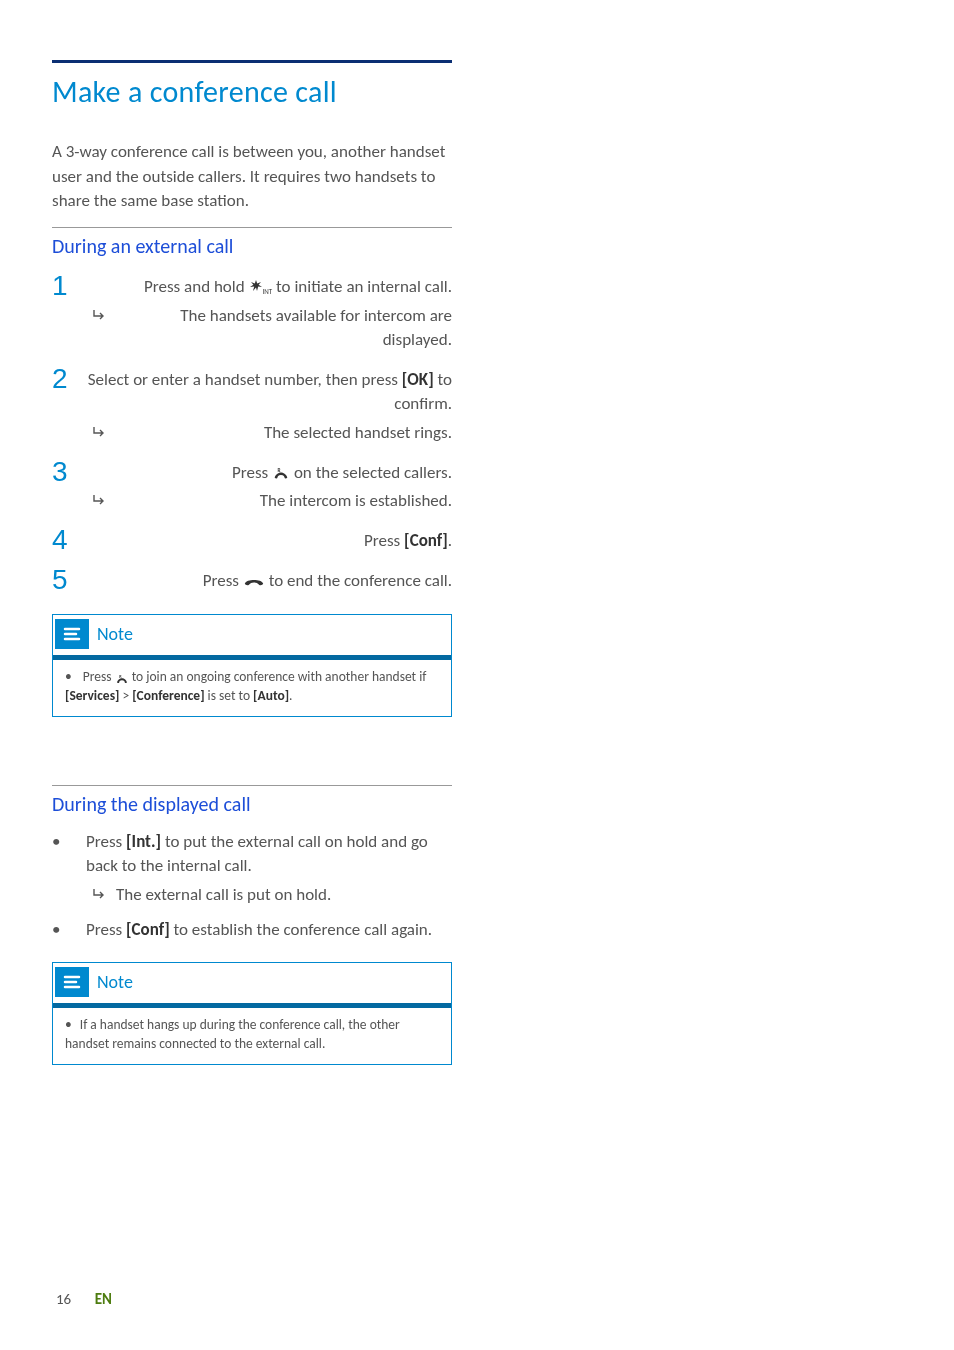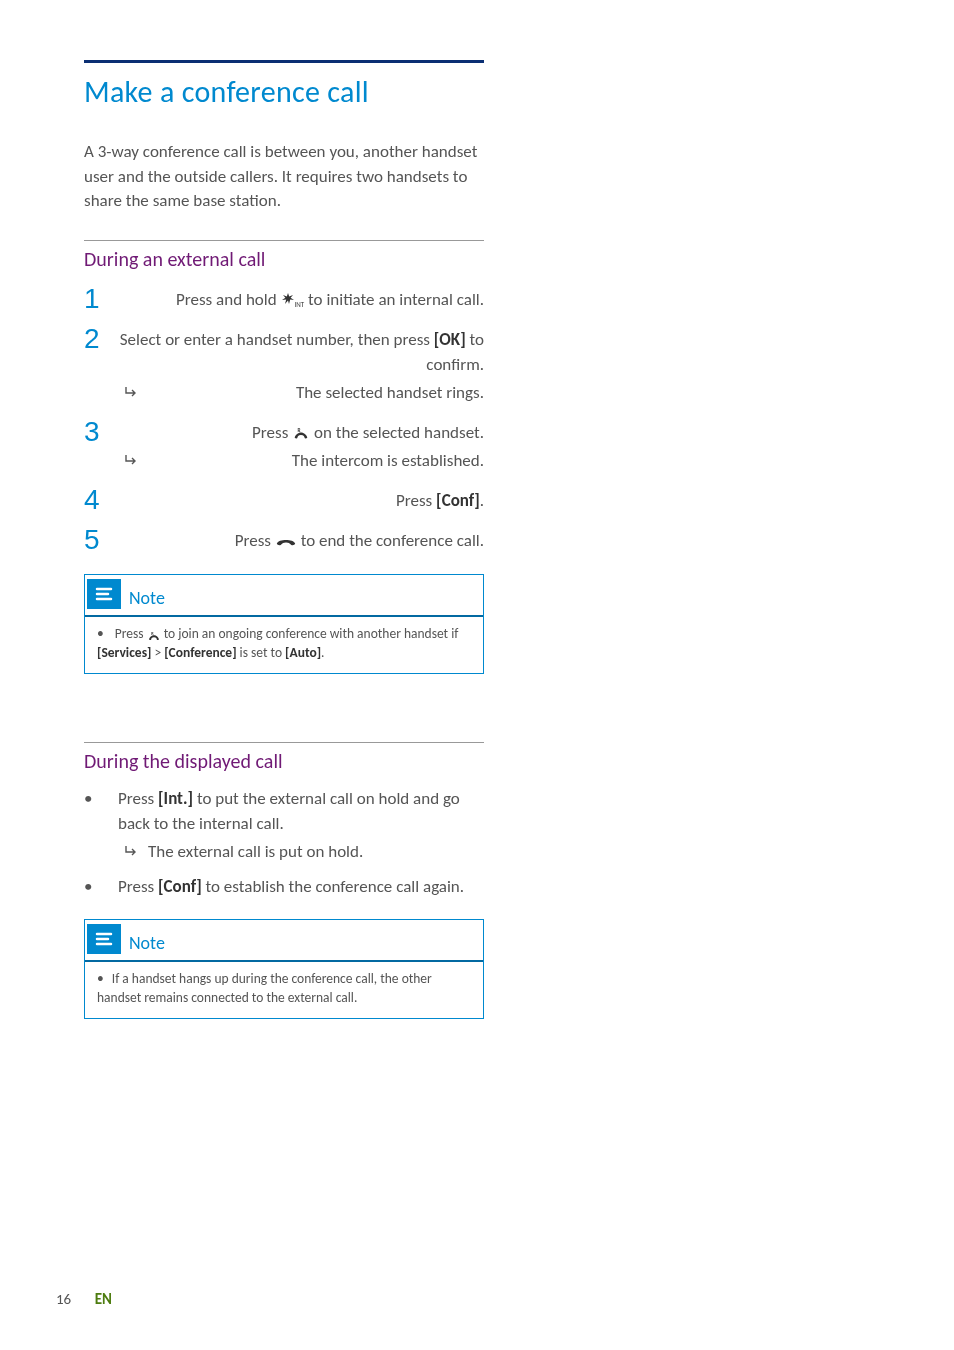--- a/index.html
+++ b/index.html
@@ -5,21 +5,21 @@
     * { box-sizing: border-box; margin: 0; padding: 0; }
     html, body {
       width: 954px;
       height: 1350px;
       background: #ffffff;
       font-family: "Gill Sans", "Gill Sans MT", Calibri, "Trebuchet MS", sans-serif;
       color: #4a4a4a;
       font-weight: 300;
     }
     .page {
-      padding: 60px 56px 40px 84px;
+      padding: 60px 56px 40px 52px;
       position: relative;
       height: 100%;
     }
     .column {
       width: 400px;
     }
     .top-rule {
       border-top: 3px solid #0b2f73;
       height: 0;
       margin-bottom: 10px;
@@ -28,28 +28,28 @@
       color: #0089cf;
       font-size: 30px;
       font-weight: 400;
       margin-bottom: 30px;
       letter-spacing: 0.3px;
     }
     .intro {
       font-size: 17px;
       line-height: 1.45;
       color: #555;
-      margin-bottom: 26px;
+      margin-bottom: 13px;
     }
     .sub-rule {
       border-top: 1px solid #999;
       margin-bottom: 6px;
     }
     .h2 {
-      color: #701a75;
+      color: #1d4ed8;
       font-size: 20px;
       font-weight: 400;
       margin-bottom: 14px;
     }
     .step {
       display: flex;
       align-items: flex-start;
       gap: 14px;
       margin-bottom: 12px;
     }
@@ -100,24 +100,24 @@
     .icon-hangup { width: 22px; height: 14px; vertical-align: -1px; }
     .bold { font-weight: 600; color: #333; }
 
     .note-box {
       border: 1px solid #0089cf;
       margin-top: 20px;
       margin-bottom: 30px;
     }
     .note-header {
       display: flex;
-      align-items: flex-end;
+      align-items: center;
       gap: 8px;
       padding: 4px 2px 6px 2px;
-      border-bottom: 2px solid #0369a1;
+      border-bottom: 5px solid #0369a1;
     }
     .note-header .badge {
       width: 34px;
       height: 30px;
       background: #0089cf;
       display: flex;
       align-items: center;
       justify-content: center;
     }
     .note-header .label {
@@ -192,20 +192,26 @@
           <span>Press and hold </span>
           <span class="icon-inline icon-asterisk">
             <svg viewBox="0 0 14 14">
                 <g fill="#333">
                   <path d="M7 1l1.2 3.4L12 3l-2.4 2.8L13 8l-3.8-.4L8 12 7 8.4 4 12l1.2-4.4L1 8l3.4-2.2L2 3l3.8 1.4z"></path>
                 </g>
               </svg>
           </span><span style="font-size:7px;color:#333;vertical-align:-2px">INT</span>
           <span> to initiate an internal call.</span>
         </span>
+        <div class="sub">
+          <svg class="sub-arrow" viewBox="0 0 14 14">
+              <path fill="none" stroke="#555" stroke-width="1.4" d="M2 2v6h8M8 5l3 3-3 3"></path>
+            </svg>
+          <span class="sub-text">The handsets available for intercom are displayed.</span>
+        </div>
       </div>
     </div>
 
     <div class="step">
       <div class="step-num">2</div>
       <div class="step-body">
         <span>Select or enter a handset number, then press </span><span class="bold">[OK]</span><span> to confirm.</span>
         <div class="sub">
           <svg class="sub-arrow" viewBox="0 0 14 14">
               <path fill="none" stroke="#555" stroke-width="1.4" d="M2 2v6h8M8 5l3 3-3 3"></path>
@@ -218,21 +224,21 @@
     <div class="step">
       <div class="step-num">3</div>
       <div class="step-body">
         <span>Press </span>
         <span class="icon-inline icon-phone">
           <svg viewBox="0 0 20 14">
               <text x="6" y="5" font-size="6" fill="#333" font-weight="bold">R</text>
               <path fill="#333" d="M3 12c0-3 4-6 7-6s7 3 7 6c-1 1-3 1-3 0 0-1-1-3-4-3s-4 2-4 3c0 1-2 1-3 0z"></path>
             </svg>
         </span>
-        <span> on the selected handset.</span>
+        <span> on the selected callers.</span>
         <div class="sub">
           <svg class="sub-arrow" viewBox="0 0 14 14">
               <path fill="none" stroke="#555" stroke-width="1.4" d="M2 2v6h8M8 5l3 3-3 3"></path>
             </svg>
           <span class="sub-text">The intercom is established.</span>
         </div>
       </div>
     </div>
 
     <div class="step">

